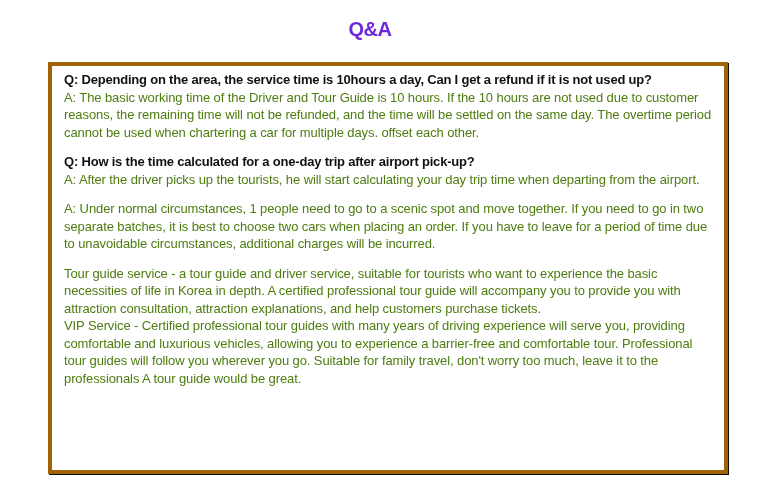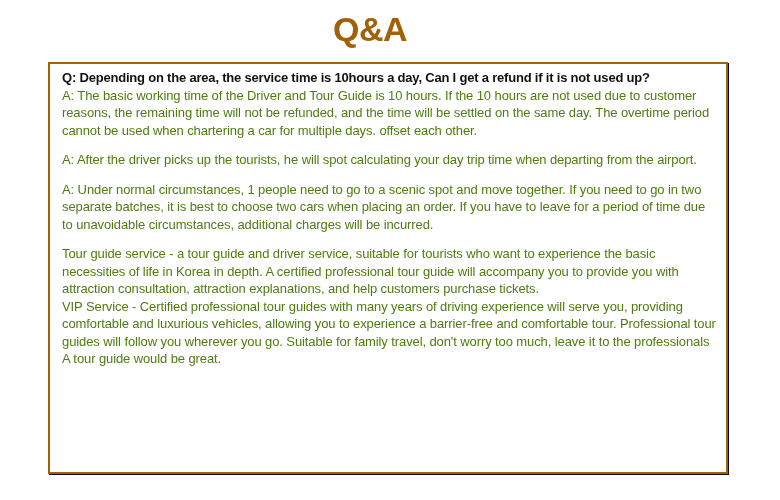--- a/index.html
+++ b/index.html
@@ -15,33 +15,33 @@
     width: 780px;
     height: 500px;
     background: #ffffff;
   }
   .title {
     position: absolute;
     top: 13px;
     left: 0;
     width: 740px;
     text-align: center;
-    font-size: 34px;
+    font-size: 20px;
     line-height: 32px;
     font-weight: 700;
-    color: #a16207;
+    color: #6d28d9;
     letter-spacing: -0.5px;
   }
   .qa-box {
     position: absolute;
     left: 48px;
     top: 62px;
     width: 680px;
     min-height: 412px;
-    border: 2px solid #a16207;
+    border: 4px solid #a16207;
     box-shadow: 1px 1px 0 #0a0a0a;
     background: #ffffff;
     padding: 5px 9px 6px 12px;
   }
   .qa-block { margin-bottom: 12px; }
   .qa-block:last-child { margin-bottom: 0; }
   .question {
     font-size: 13px;
     line-height: 17.5px;
     font-weight: 700;
@@ -64,21 +64,22 @@
   <h1 class="title">Q&amp;A</h1>
 
   <div class="qa-box">
 
     <section class="qa-block">
       <p class="question">Q: Depending on the area, the service time is 10hours a day, Can I get a refund if it is not used up?</p>
       <p class="answer">A: The basic working time of the Driver and Tour Guide is 10 hours. If the 10 hours are not used due to customer reasons, the remaining time will not be refunded, and the time will be settled on the same day. The overtime period cannot be used when chartering a car for multiple days. offset each other.</p>
     </section>
 
     <section class="qa-block">
-      <p class="answer">A: After the driver picks up the tourists, he will spot calculating your day trip time when departing from the airport.</p>
+      <p class="question">Q: How is the time calculated for a one-day trip after airport pick-up?</p>
+      <p class="answer">A: After the driver picks up the tourists, he will start calculating your day trip time when departing from the airport.</p>
     </section>
 
     <section class="qa-block">
       <p class="answer">A: Under normal circumstances, 1 people need to go to a scenic spot and move together. If you need to go in two separate batches, it is best to choose two cars when placing an order. If you have to leave for a period of time due to unavoidable circumstances, additional charges will be incurred.</p>
     </section>
 
     <section class="qa-block">
       <p class="answer">Tour guide service - a tour guide and driver service, suitable for tourists who want to experience the basic necessities of life in Korea in depth. A certified professional tour guide will accompany you to provide you with attraction consultation, attraction explanations, and help customers purchase tickets.</p>
       <p class="answer">VIP Service - Certified professional tour guides with many years of driving experience will serve you, providing comfortable and luxurious vehicles, allowing you to experience a barrier-free and comfortable tour. Professional tour guides will follow you wherever you go. Suitable for family travel, don't worry too much, leave it to the professionals A tour guide would be great.</p>
     </section>

